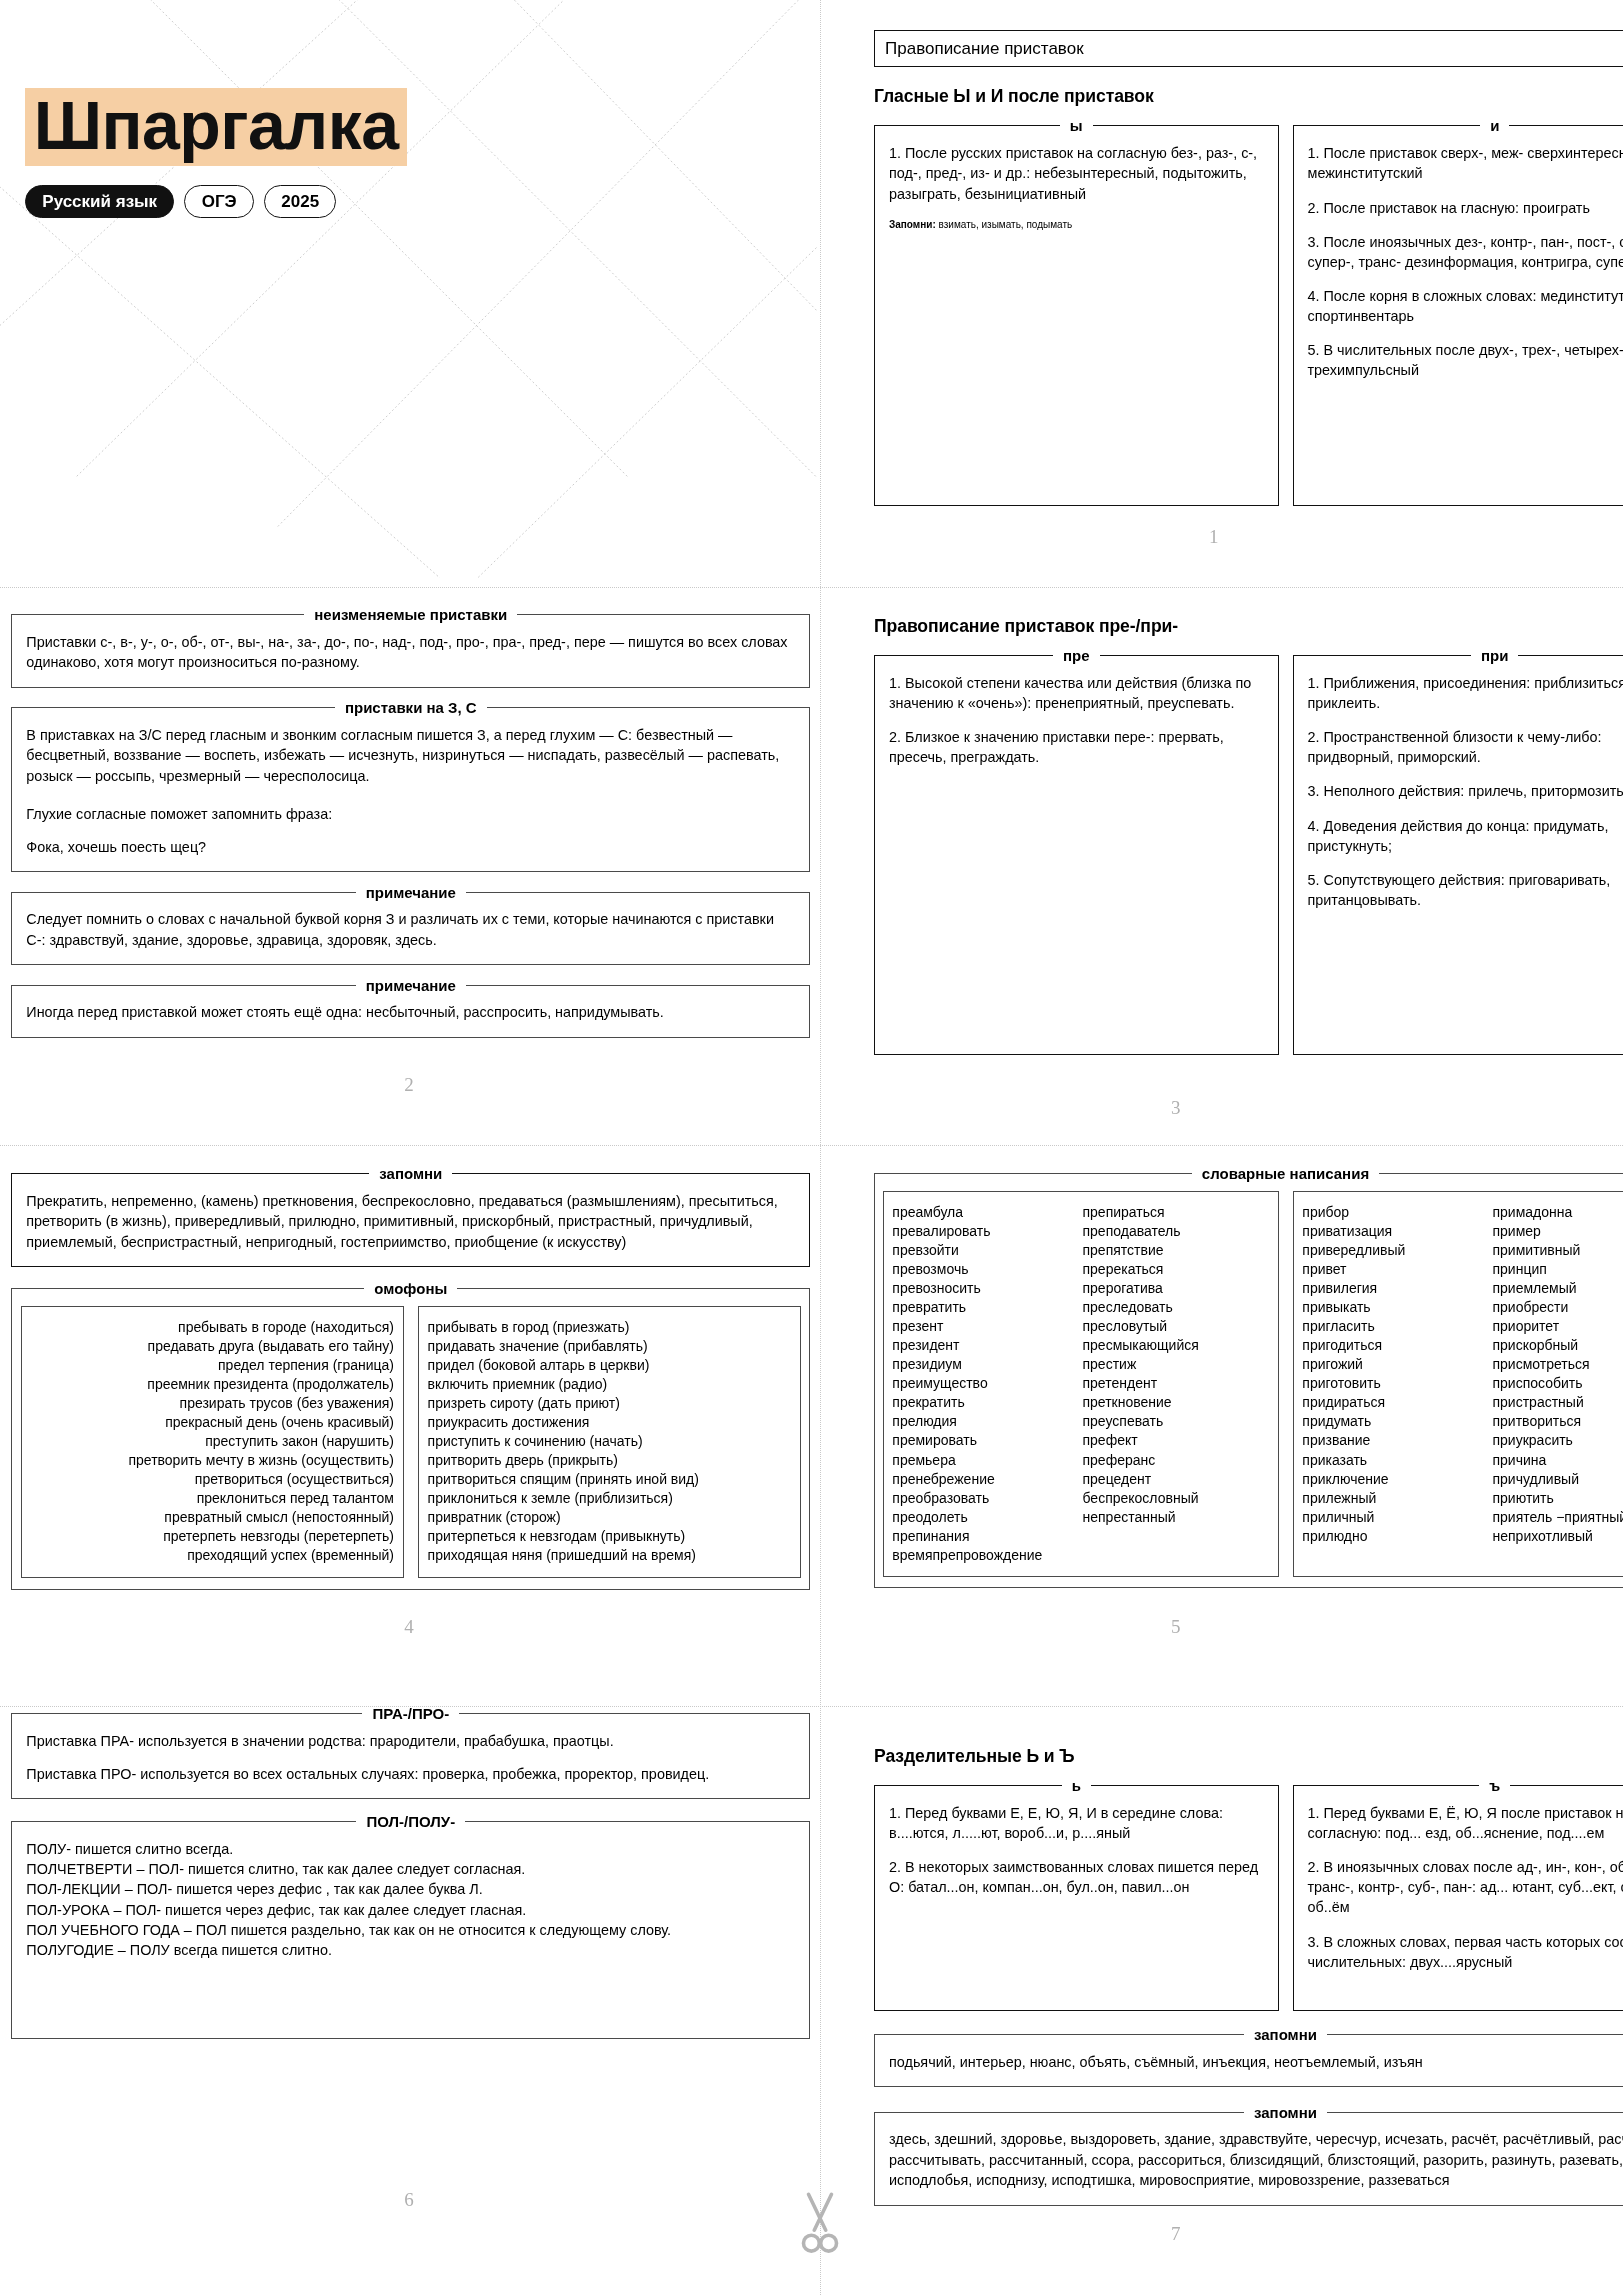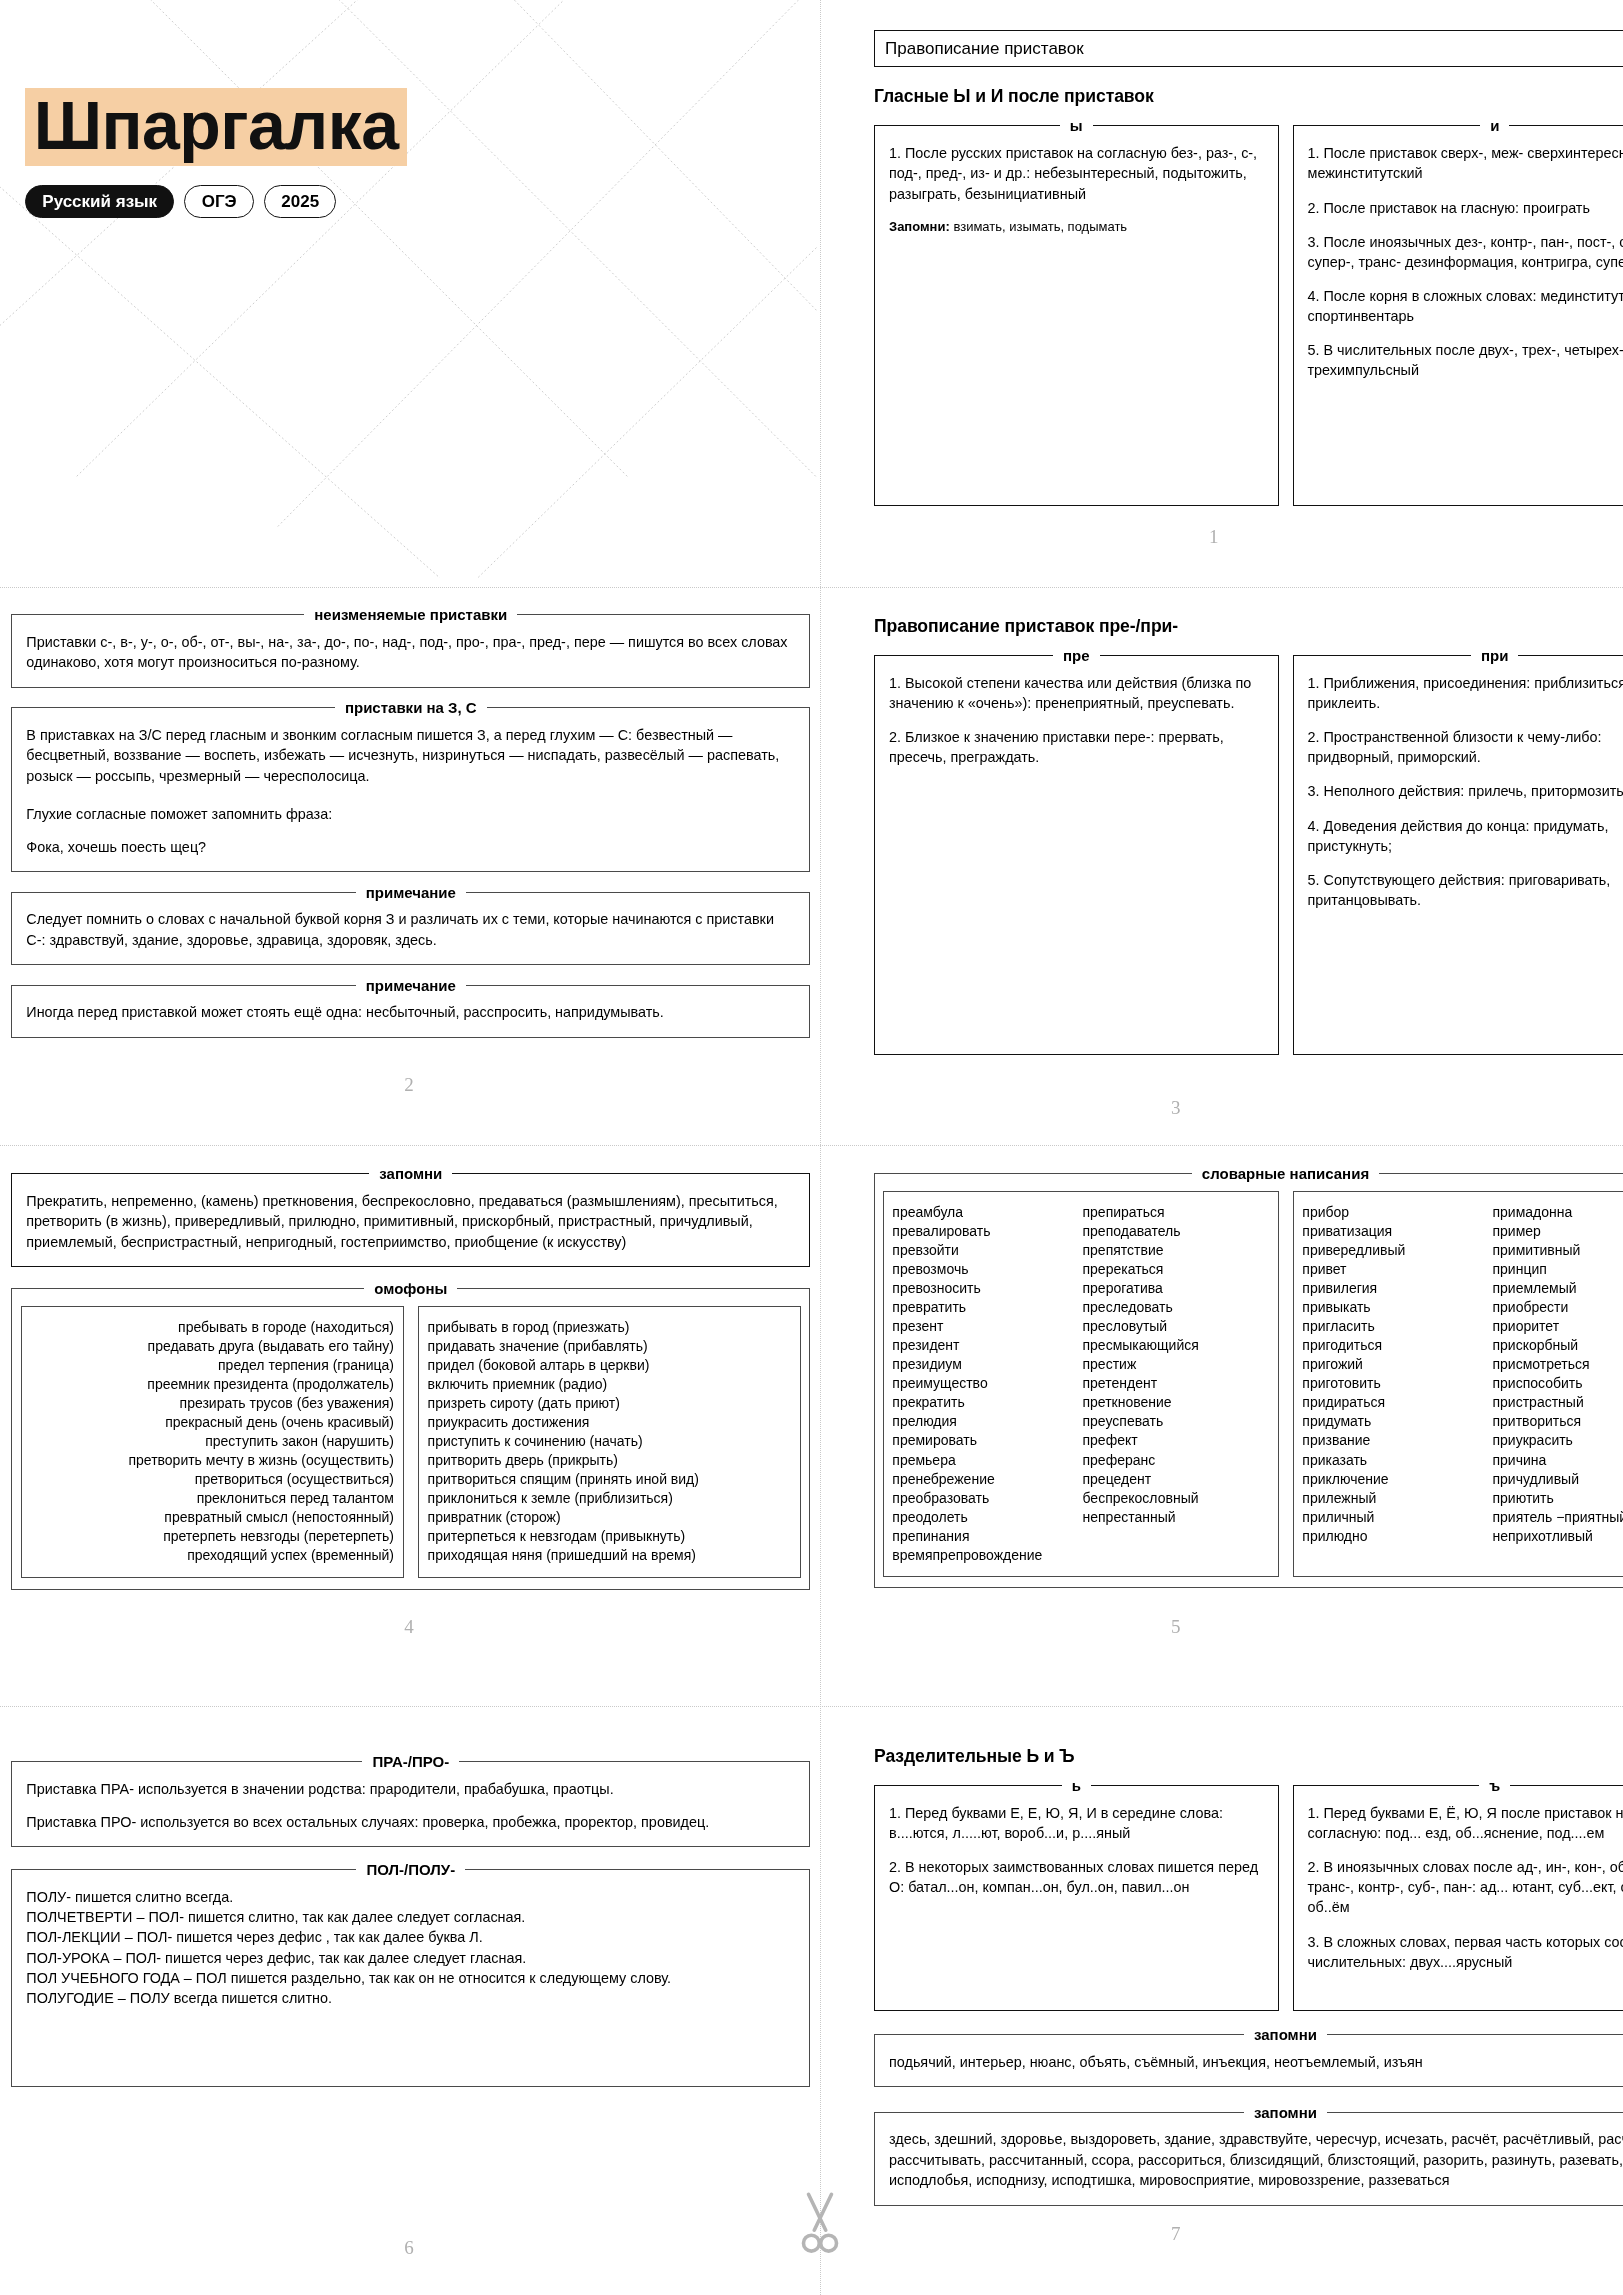--- a/index.html
+++ b/index.html
@@ -204,21 +204,21 @@
     <div class="strip">Правописание приставок</div>
 
     <div class="heading" style="margin-top:19px">Гласные Ы и И после приставок</div>
 
     <div class="pair">
       <fieldset class="fs" style="height:389px">
         <legend>ы</legend>
         <ul class="rules pad-top">
           <li>1. После русских приставок на согласную без-, раз-, с-, под-, пред-, из- и др.: небезынтересный, подытожить, разыграть, безынициативный</li>
         </ul>
-        <p style="margin-top:14px;font-size:13px;line-height:1.4"><b class="inl">Запомни:</b><span> взимать, изымать, подымать</span></p>
+        <p style="margin-top:14px;font-size:10px;line-height:1.4"><b class="inl">Запомни:</b><span> взимать, изымать, подымать</span></p>
       </fieldset>
 
       <fieldset class="fs" style="height:389px">
         <legend>и</legend>
         <ul class="rules pad-top">
           <li>1. После приставок сверх-, меж- сверхинтересный, межинститутский</li>
           <li>2. После приставок на гласную: проиграть</li>
           <li>3. После иноязычных дез-, контр-, пан-, пост-, суб-, супер-, транс- дезинформация, контригра, суперигра</li>
           <li>4. После корня в сложных словах: мединститут, спортинвентарь</li>
           <li>5. В числительных после двух-, трех-, четырех-: трехимпульсный</li>
@@ -421,21 +421,21 @@
             </div>
           </div>
         </fieldset>
 
       </div>
     </fieldset>
 
     <div class="pagenum" style="left:317px; top:451px">5</div>
   </div>
 
-  <div class="col-left" style="top:1753px">
+  <div class="col-left" style="top:1705px">
     <fieldset class="fs light">
       <legend>ПРА-/ПРО-</legend>
       <p class="block-text pad-top">Приставка ПРА- используется  в значении родства: прародители, прабабушка, праотцы.</p>
       <p class="block-text">Приставка ПРО- используется во всех остальных случаях: проверка, пробежка, проректор, провидец.</p>
     </fieldset>
 
     <fieldset class="fs light" style="margin-top:14px;min-height:226px">
       <legend>ПОЛ-/ПОЛУ-</legend>
       <p class="block-text tight pad-top">ПОЛУ- пишется слитно всегда.</p>
       <p class="block-text tight" style="margin-top:0">ПОЛЧЕТВЕРТИ – ПОЛ- пишется слитно, так как далее следует согласная.</p>

